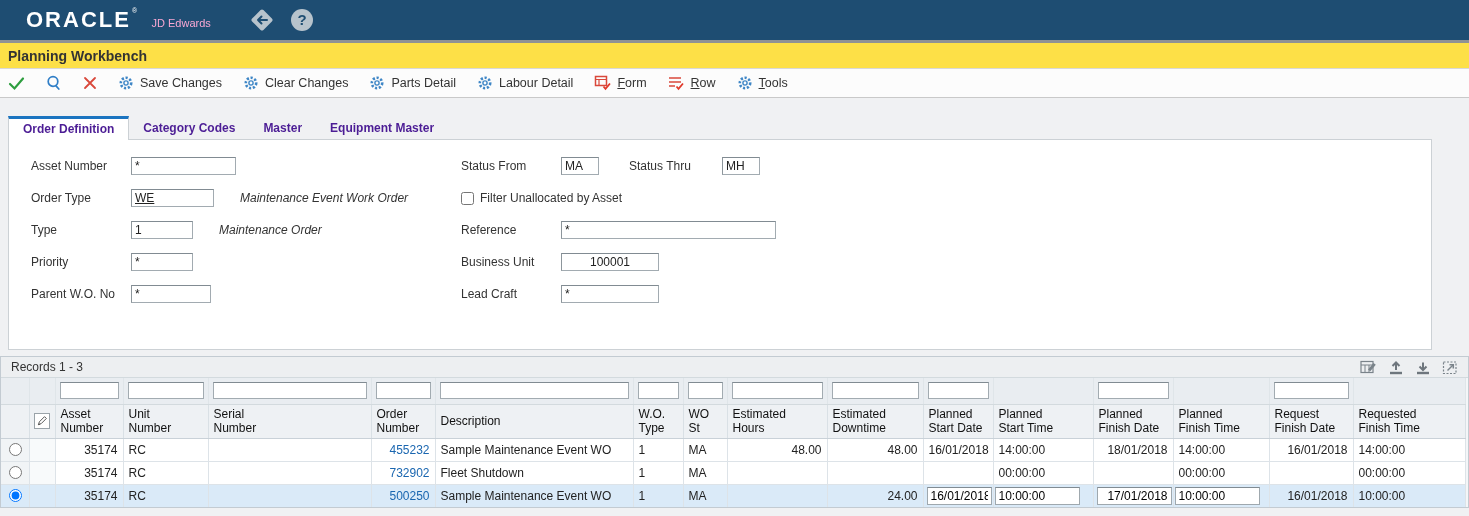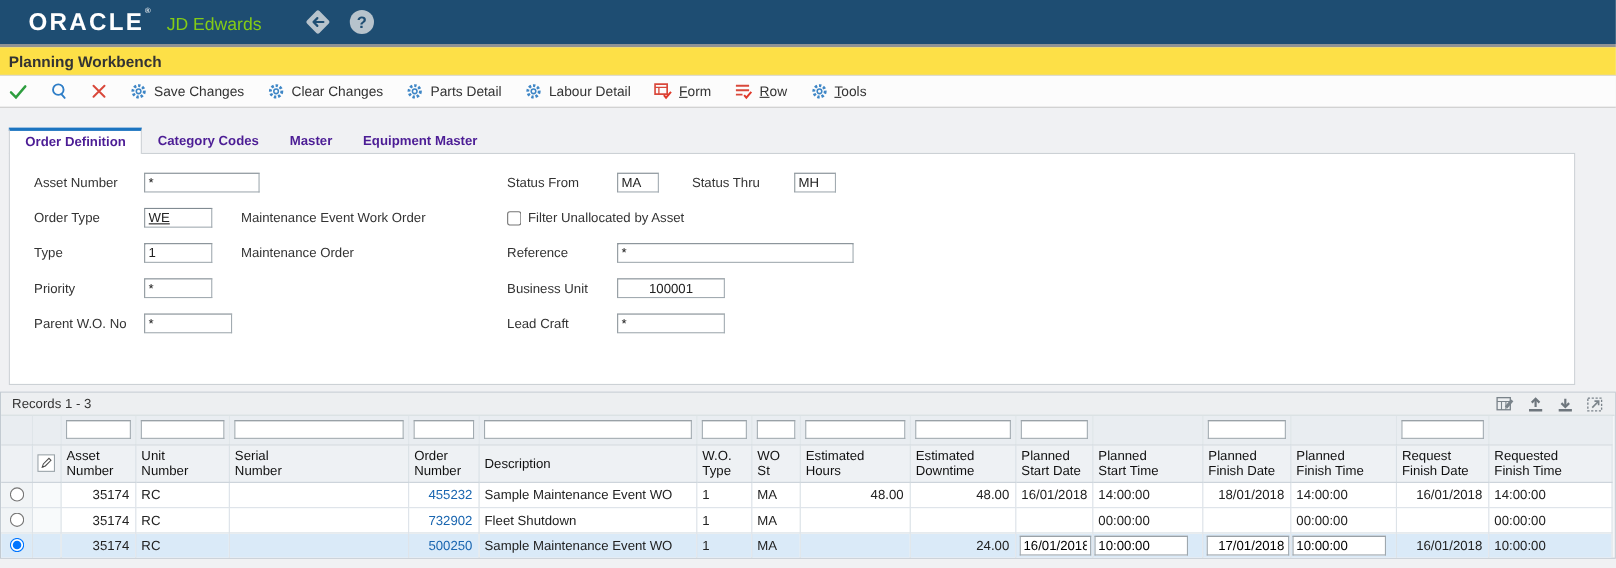--- a/index.html
+++ b/index.html
@@ -5,21 +5,21 @@
   * { box-sizing: border-box; }
   html,body { margin:0; padding:0; }
   body {
     width:1469px; height:516px; overflow:hidden; position:relative;
     font-family:"Liberation Sans", sans-serif; background:#f0f1f3;
   }
   
   .topbar { height:40px; background:#1e4d72; display:flex; align-items:center; padding-left:26px; }
   .logo { color:#fff; font-size:22px; font-weight:bold; letter-spacing:2px; }
   .reg { color:#fff; font-size:7px; vertical-align:top; margin-left:1px; }
-  .product { color:#84cc16; font-size:16px; margin-left:10px;margin-top:48px; }
+  .product { color:#f9a8d4; font-size:11px; margin-left:10px;margin-top:48px; }
   .topbar-icons { display:flex; gap:12px; margin-left:36px; align-items:center; }
   .topbar-icons span { display:inline-flex; cursor:pointer; }
   .gray-strip { height:3px; background:#8f9294; }
   
   .title-band { height:26px; background:#fde047; border-bottom:1px solid #d8d8d8; display:flex; align-items:center; padding-left:8px; }
   .title-band h1 { font-size:14px; font-weight:bold; color:#333; margin:0; }
   .toolbar { height:29px; background:#fcfcfc; border-bottom:1px solid #c9c9c9; display:flex; align-items:center; padding-left:8px; gap:21px; }
   .tb-item { display:flex; align-items:center; gap:6px; font-size:12.5px; color:#333; cursor:pointer; }
   .tb-icon { display:inline-flex; align-items:center; }
   
@@ -28,21 +28,21 @@
   .tab.active { background:#fff; border:1px solid #ccd1d5; border-bottom:none; border-top:3px solid #1b74c0; padding-top:3px; margin-bottom:-1px; }
   
   .panel { position:relative; margin:0 37px 0 8px; background:#fff; border:1px solid #ccd1d5; height:211px; z-index:1; }
   .form-left { position:absolute; left:22px; top:10px; }
   .form-right { position:absolute; left:452px; top:10px; }
   .frow { display:flex; align-items:center; height:32px; }
   .flabel { width:100px; font-size:12px; color:#333; flex:none; }
   .flabel2 { margin-left:30px; width:93px; font-size:12px; color:#333; flex:none; }
   input.txt { height:18px; border:1px solid #a2abb1; border-top-color:#818b92; border-left-color:#8d969c;
               font-size:12px; padding:1px 3px; font-family:inherit; color:#222; background:#fff; }
-  .desc { font-size:12px; color:#333; margin-left:26px; }
+  .desc { font-style:italic; font-size:12px; color:#333; margin-left:26px; }
   .cbrow input { margin:0 6px 0 0; }
   .cbrow label { font-size:12px; color:#333; }
   
   .grid-section { margin-top:6px; border:1px solid #c3cbd2; background:#f4f6f8; height:152px; overflow:hidden; }
   .records-bar { height:21px; background:#edeff1; border-bottom:1px solid #d3dade; display:flex; align-items:center;
                  justify-content:space-between; padding:0 10px; font-size:12px; color:#333; }
   .records-icons { display:flex; gap:11px; align-items:center; }
   .records-icons span { display:inline-flex; cursor:pointer; }
   table { border-collapse:collapse; table-layout:fixed; width:1464px; font-size:12px; }
   tr.filter-row { background:#e9edf1; height:26px; }
@@ -193,21 +193,21 @@
   </div>
 
 <div class="panel">
   <div class="form-left">
     <div class="frow">
       <span class="flabel">Asset Number</span>
       <input class="txt" style="width: 105px;" value="*">
     </div>
     <div class="frow">
       <span class="flabel">Order Type</span>
-      <input class="txt" style="width: 62px; text-decoration: underline;" value="WE">
+      <input class="txt" style="width: 83px; text-decoration: underline;" value="WE">
       <span class="desc">Maintenance Event Work Order</span>
     </div>
     <div class="frow">
       <span class="flabel">Type</span>
       <input class="txt" style="width: 62px;" value="1">
       <span class="desc">Maintenance Order</span>
     </div>
     <div class="frow">
       <span class="flabel">Priority</span>
       <input class="txt" style="width: 62px;" value="*">

